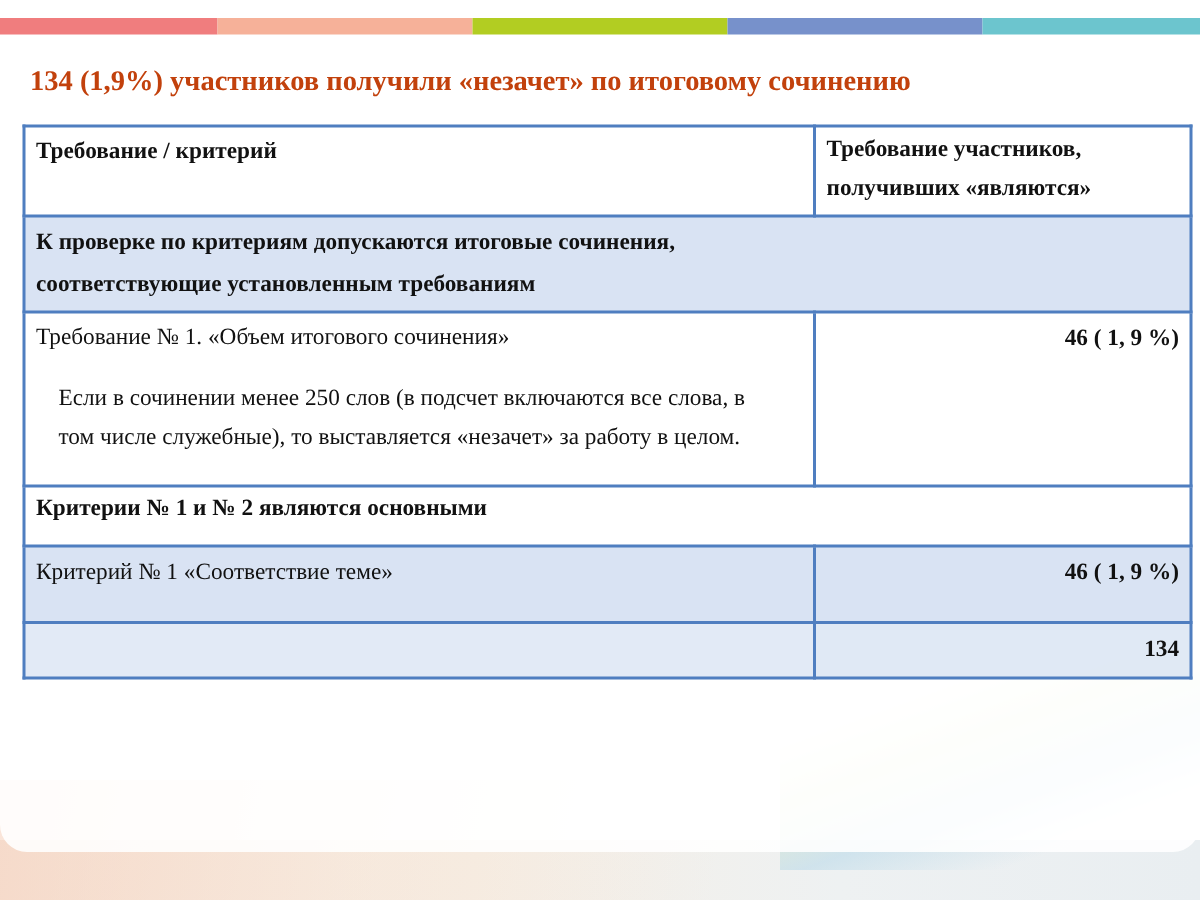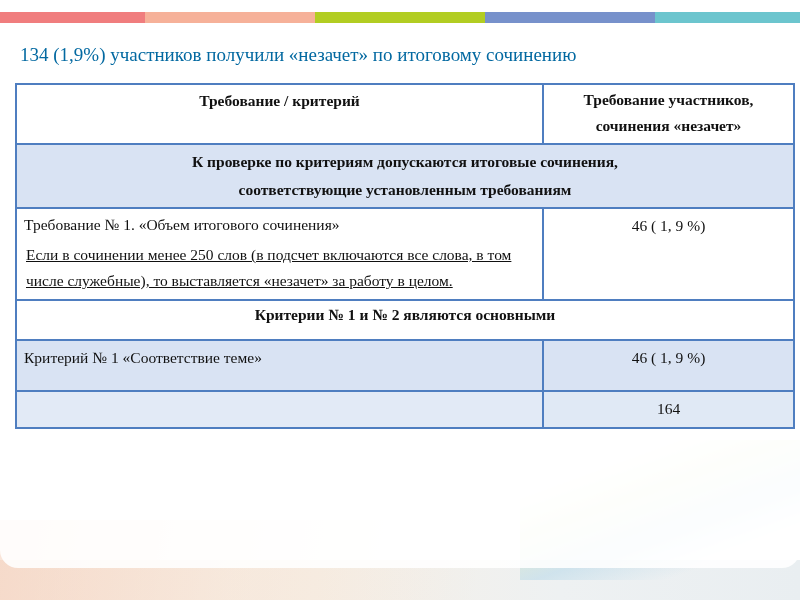--- a/index.html
+++ b/index.html
@@ -21,37 +21,37 @@
     background: linear-gradient(160deg, rgba(255,255,255,0) 20%, rgba(210,230,170,0.4) 40%, rgba(170,210,230,0.45) 60%, rgba(255,255,255,0) 80%);
   }
   .panel {
     position: absolute; left: 0; top: 30px; width: 800px; height: 538px;
     background: rgba(255,255,255,0.88);
     border-bottom-right-radius: 18px; border-bottom-left-radius: 18px;
   }
   .stripe { position: absolute; top: 12px; height: 11px; }
   .title {
     position: absolute; left: 20px; top: 44px; width: 770px;
-    font-size: 19px; font-weight: normal; color: #0369a1; white-space: nowrap;
+    font-size: 19px; font-weight: bold; color: #c2410c; white-space: nowrap;
   }
   table.main {
     position: absolute; left: 15px; top: 83px; width: 778px;
     border-collapse: collapse; table-layout: fixed;
     font-size: 15.5px; color: #111;
   }
   table.main td {
     border: 2px solid #4f7ec0; vertical-align: top;
     padding: 3px 7px; line-height: 27px;
   }
   .w { background: rgba(255,255,255,0.92); }
   .b { background: rgba(214,225,242,0.93); }
-  .hdr { text-align: center; font-weight: bold; }
-  .val { text-align: center; font-weight: normal; }
+  .hdr { text-align: left; font-weight: bold; }
+  .val { text-align: right; font-weight: bold; }
   .p { margin: 0; }
-  .p2 { margin: 2px; text-decoration: underline; }
+  .p2 { margin: 15px; }
 </style>
 </head>
 <body>
 
 <div class="bg-bottom"></div>
 <div class="swoosh1"></div>
 <div class="swoosh2"></div>
 <div class="panel"></div>
 
 <div>
@@ -69,21 +69,21 @@
       <col style="width:527px">
       <col style="width:251px">
     </colgroup>
   <tbody>
       <tr style="height:60px">
     <td class="w hdr" style="padding-top:2px">
       <span>Требование / критерий</span>
     </td>
     <td class="w hdr" style="line-height:26px;padding-top:2px">
       <div>Требование участников,</div>
-      <div>сочинения «незачет»</div>
+      <div>получивших «являются»</div>
     </td>
   </tr>
   <tr style="height:60px">
     <td colspan="2" class="b hdr" style="line-height:28px">
       <div>К проверке по критериям допускаются итоговые сочинения,</div>
       <div>соответствующие установленным требованиям</div>
     </td>
   </tr>
   <tr style="height:80px">
     <td class="w" style="line-height:26px">
@@ -94,16 +94,16 @@
   </tr>
   <tr style="height:40px">
     <td colspan="2" class="w hdr" style="padding-top:0;padding-bottom:0;line-height:28px">Критерии № 1 и № 2 являются основными</td>
   </tr>
   <tr style="height:51px">
     <td class="b">Критерий № 1 «Соответствие теме»</td>
     <td class="b val">46 ( 1, 9 %)</td>
   </tr>
   <tr style="height:37px">
     <td class="b" style="background:rgba(214,225,242,0.7)"></td>
-    <td class="b val" style="background:rgba(214,225,242,0.75)">164</td>
+    <td class="b val" style="background:rgba(214,225,242,0.75)">134</td>
   </tr>
 </tbody>
   </table>
 
 </body></html>

